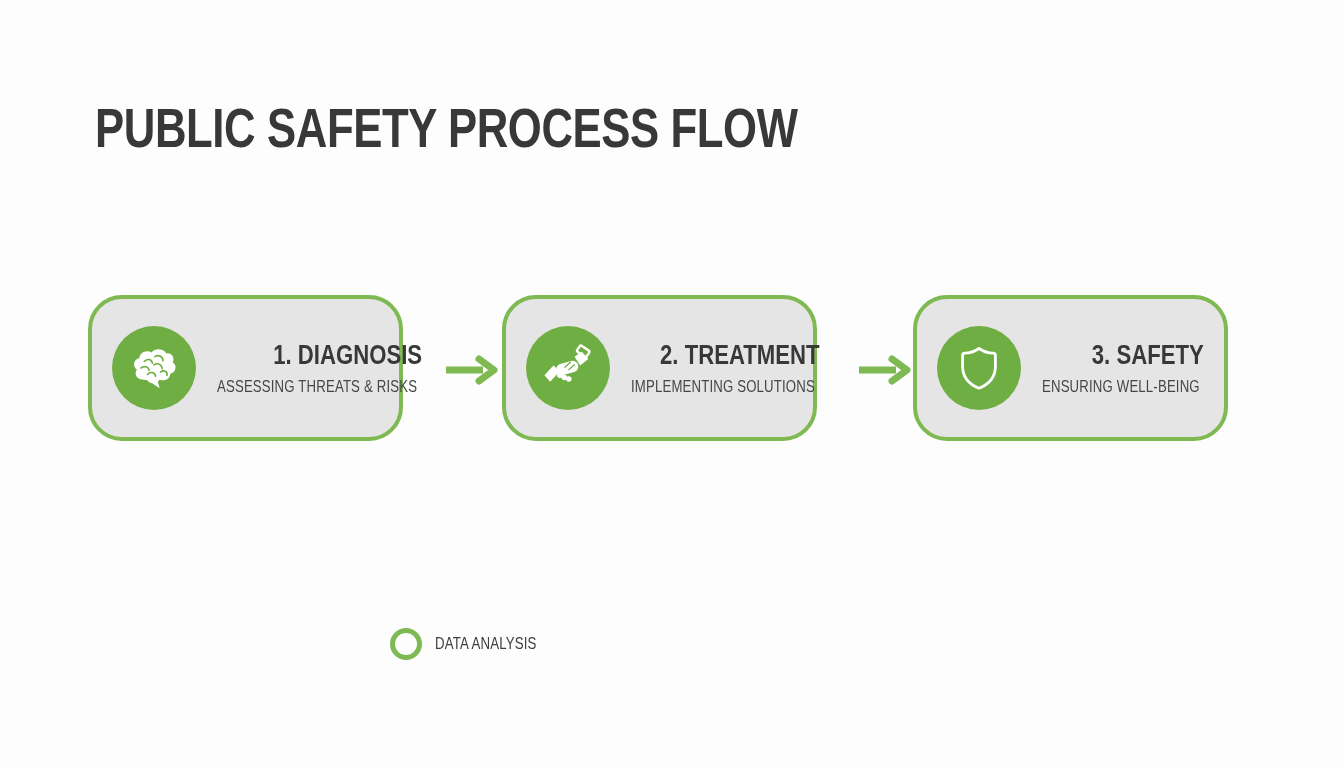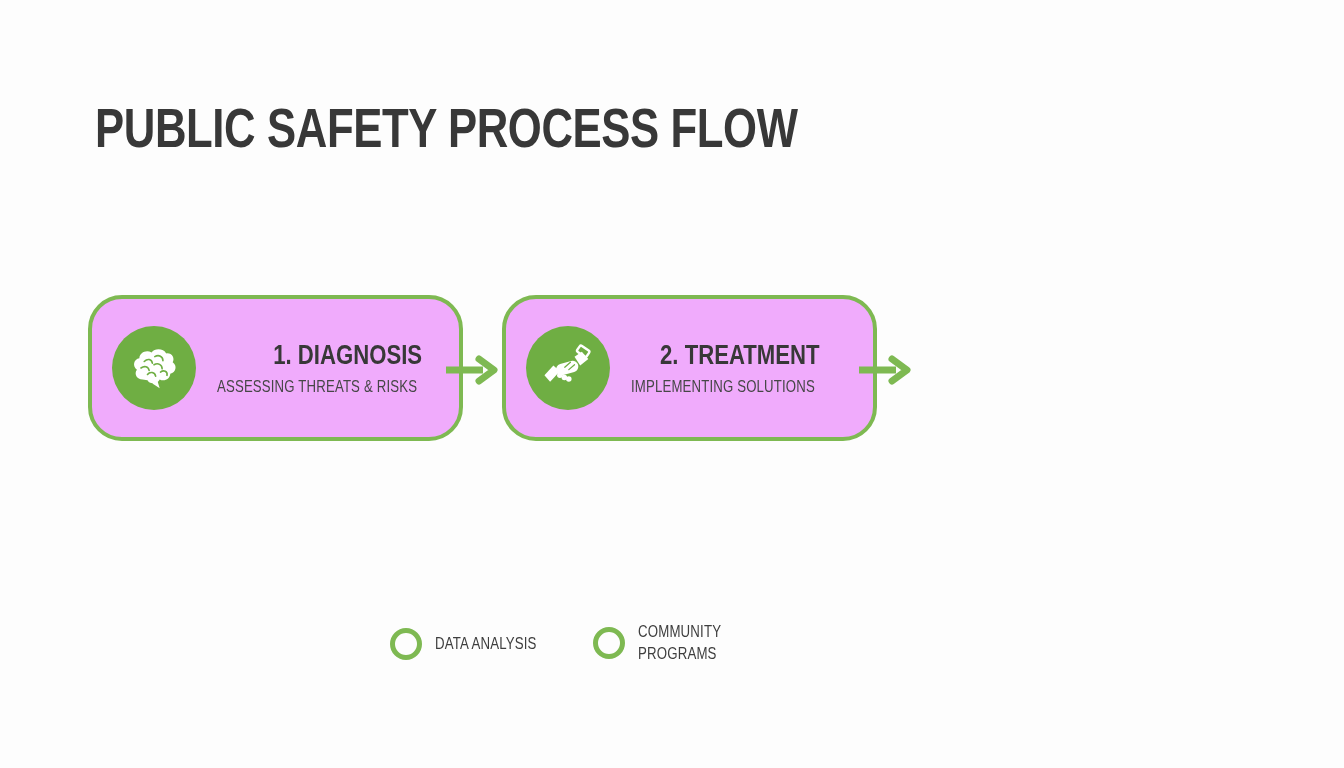--- a/index.html
+++ b/index.html
@@ -25,22 +25,22 @@
   .page-title{
     position:absolute;left:95px;top:100px;
     font-size:56px;font-weight:700;line-height:1;
     color:var(--title_text,#383838);
     letter-spacing:-0.5px;
     transform:scaleX(0.78);transform-origin:left top;
     white-space:nowrap;
   }
   .card{
     position:absolute;top:295px;
-    width:375px;height:146px;
-    background:#f0abfc;
+    width:315px;height:146px;
+    background:#e5e5e5;
     border:4px solid var(--accent_green,#7eb952);
     border-radius:34px;
     display:flex;align-items:center;
     padding-left:20px;
   }
   .card-1{left:88px;}
   .card-2{left:502px;}
   .card-3{left:913px;}
   .icon-circle{
     width:84px;height:84px;border-radius:50%;
@@ -138,23 +138,30 @@
     </div>
   </div>
 
   <div class="flow-arrow arrow-2">
     <svg width="56" height="30" viewBox="0 0 56 30">
       <path d="M3 15 H40" stroke="#7eb952" stroke-width="7" fill="none"></path>
       <path d="M36 4 L51 15 L36 26" stroke="#7eb952" stroke-width="7" fill="none" stroke-linecap="round" stroke-linejoin="round"></path>
     </svg>
   </div>
 
+  <div class="card card-3">
+    <div class="icon-circle">
+      <svg width="50" height="50" viewBox="0 0 64 64">
+        <path d="M32 7 C38 11 45 13 50 13 C52.5 13 53 14 53 16 L53 30 C53 44 44 53 32 58 C20 53 11 44 11 30 L11 16 C11 14 11.5 13 14 13 C19 13 26 11 32 7 Z" stroke="#ffffff" stroke-width="3.6" fill="none" stroke-linejoin="round"></path>
+      </svg>
+    </div>
+    <div class="card-text">
+      <div class="card-title">3. SAFETY</div>
+      <div class="card-sub">ENSURING WELL-BEING</div>
+    </div>
+  </div>
 
   <div class="legend-item legend-1">
     <div class="legend-ring"></div>
     <div class="legend-label">DATA ANALYSIS</div>
   </div>
-  <div class="legend-item legend-2">
-    <div class="legend-ring"></div>
-    <div class="legend-label">COMMUNITY PROGRAMS</div>
-  </div>
 
 </div>
 
 </body></html>

